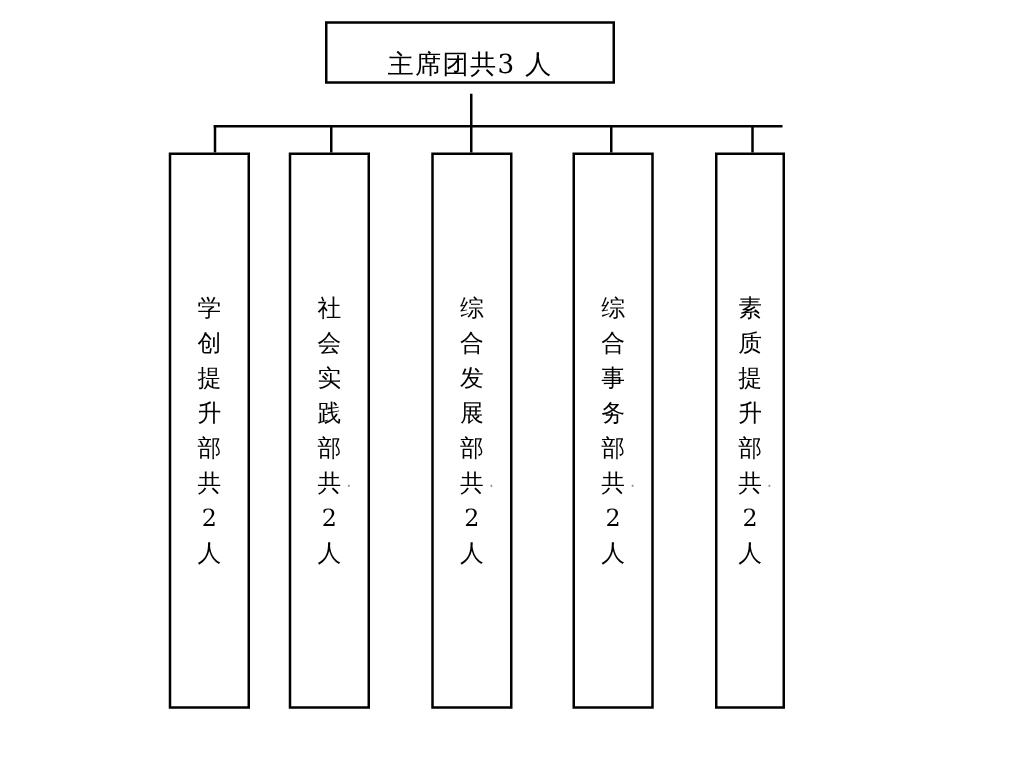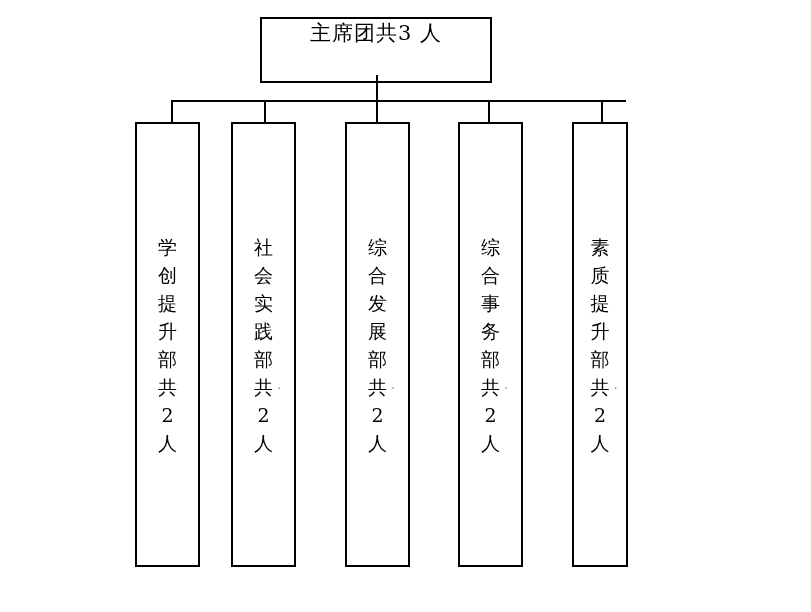--- a/index.html
+++ b/index.html
@@ -10,23 +10,23 @@
     position: relative;
     width: 811px;
     height: 612px;
     background: #ffffff;
     overflow: hidden;
   }
 
   .title-box {
     position: absolute;
     left: 260px; top: 17px;
-    width: 232px; height: 66px;
+    width: 232px; height: 50px;
     border: 2px solid #000;
-    display: flex; align-items: flex-start; justify-content: center;
+    display: flex; align-items: flex-end; justify-content: center;
     font-size: 21px;
     letter-spacing: 1px;
     background: #fff;
   }
 
   .line { position: absolute; background: #000; }
   .stem  { left: 376px; top: 75px;  width: 2px;   height: 26px; }
   .bus   { left: 171px; top: 100px; width: 455px; height: 2px;  }
   .drop  { top: 100px; width: 2px; height: 24px; }
   .drop-1 { left: 171px; }

